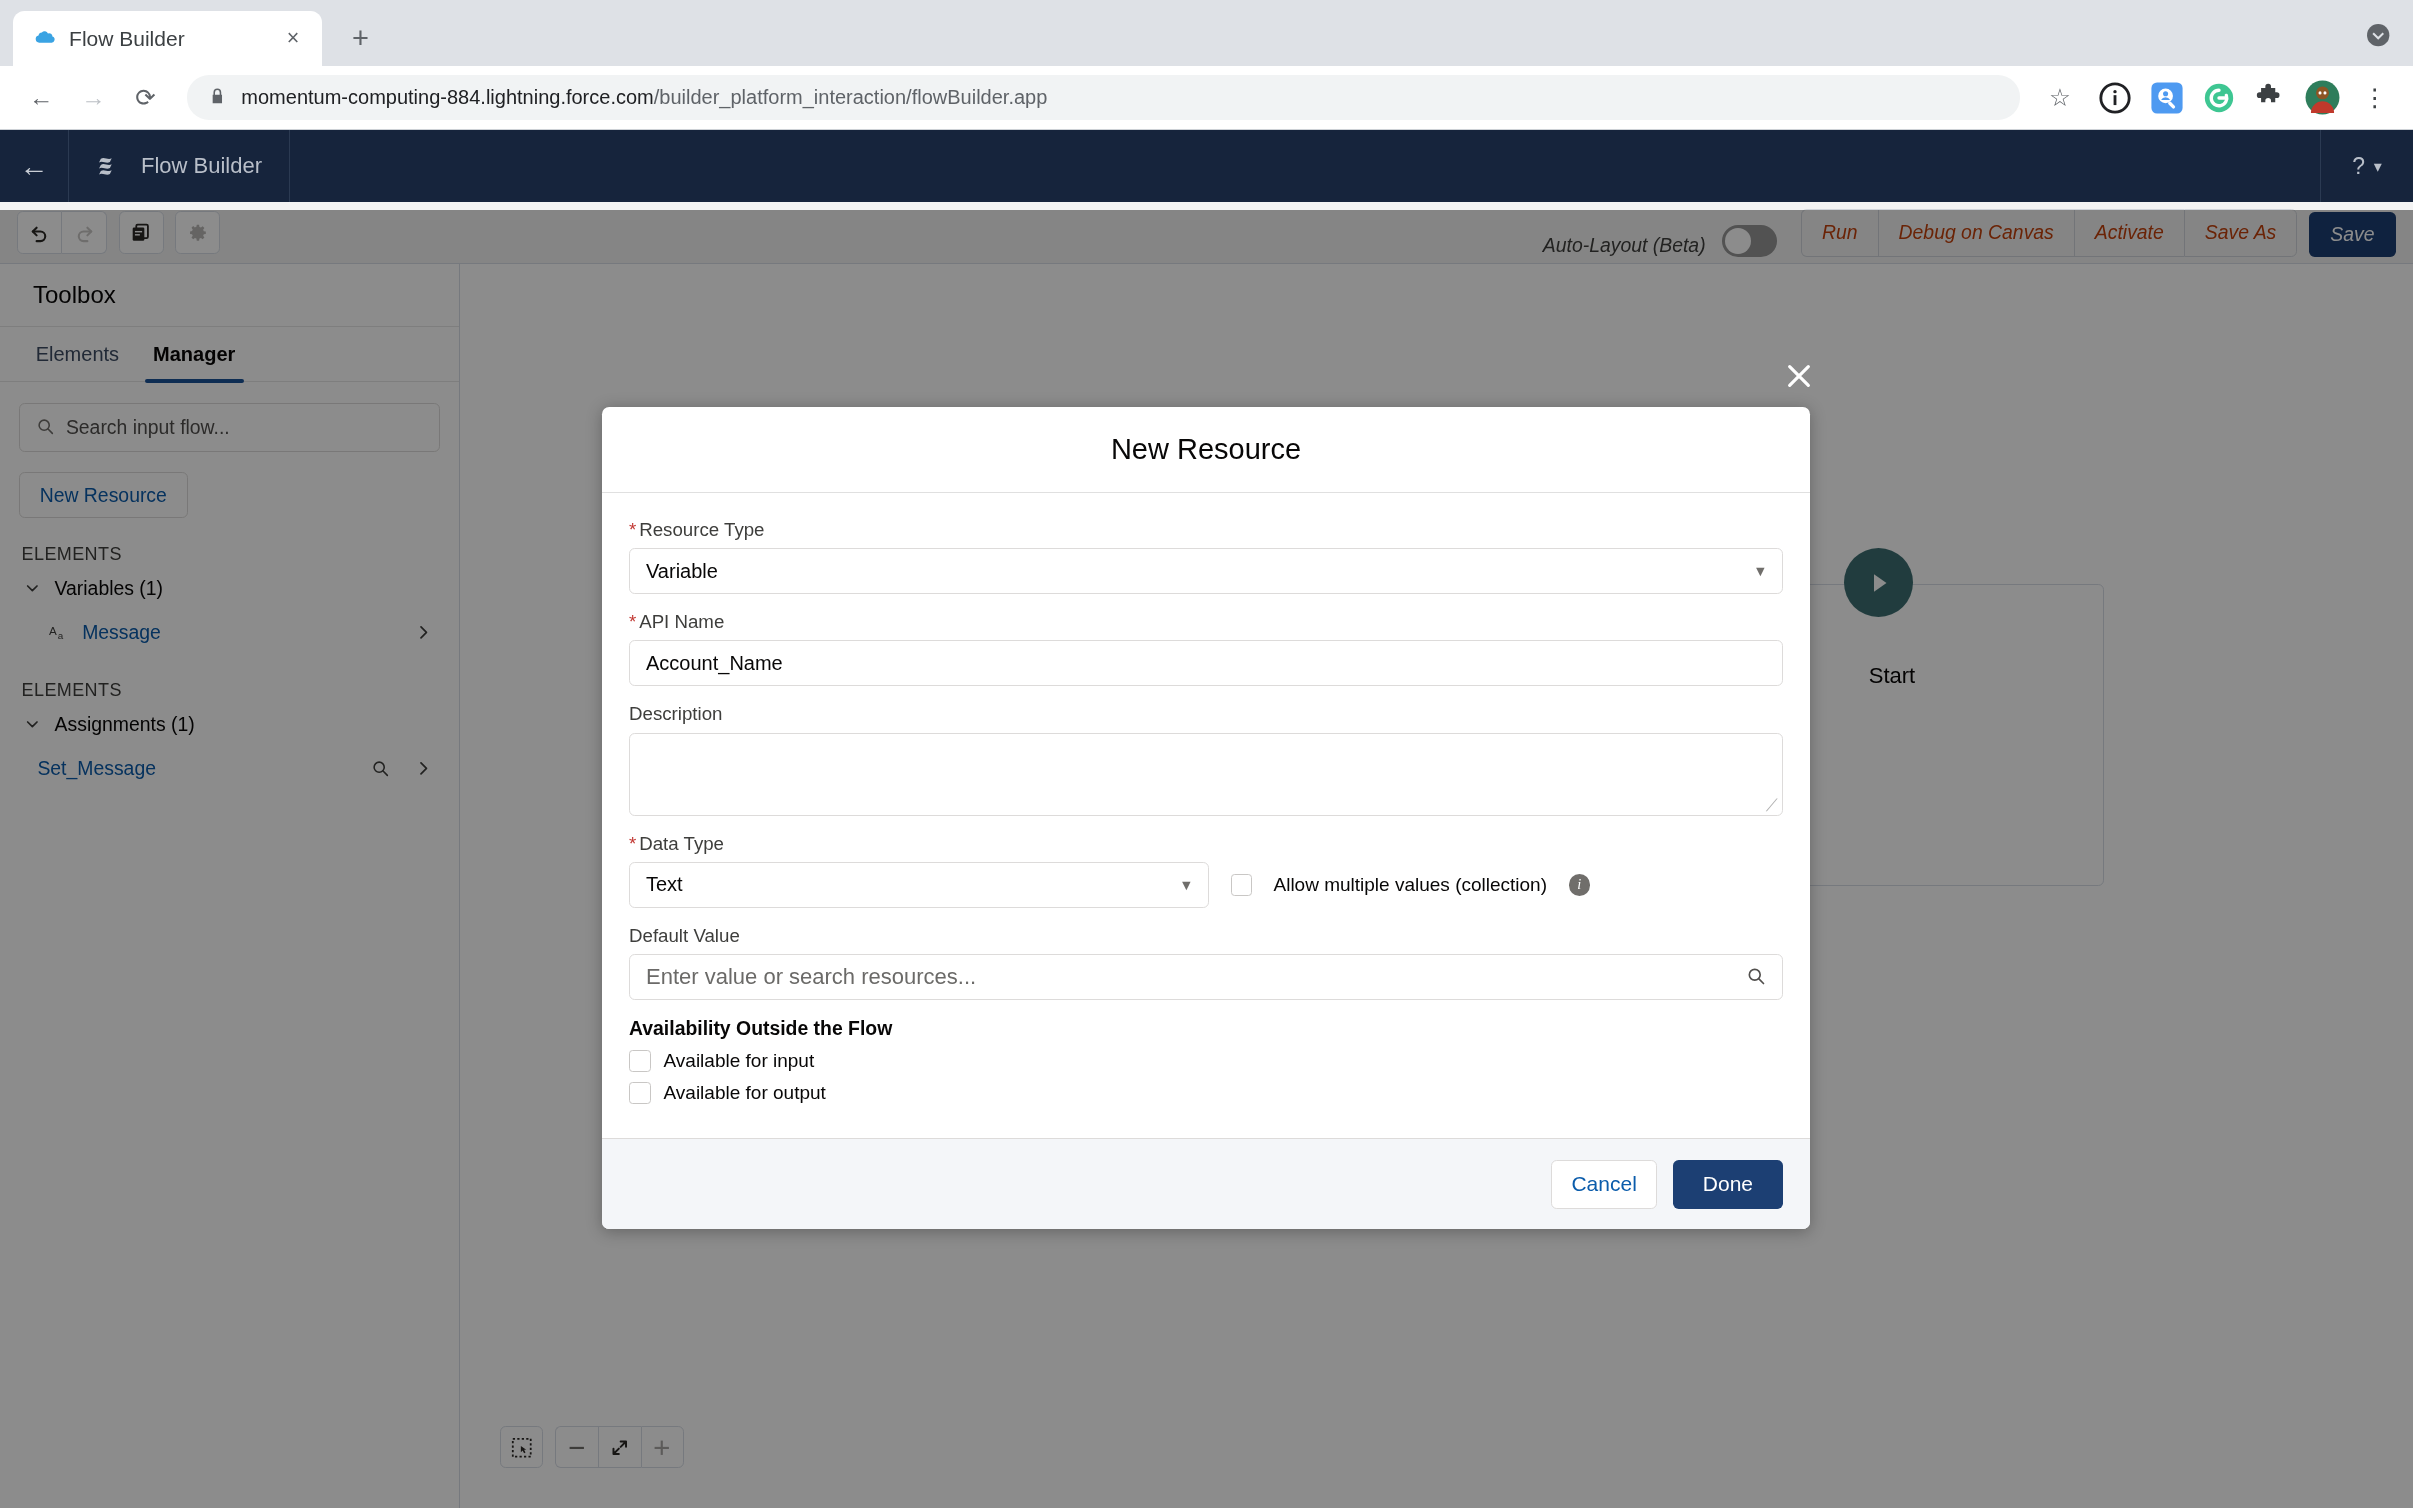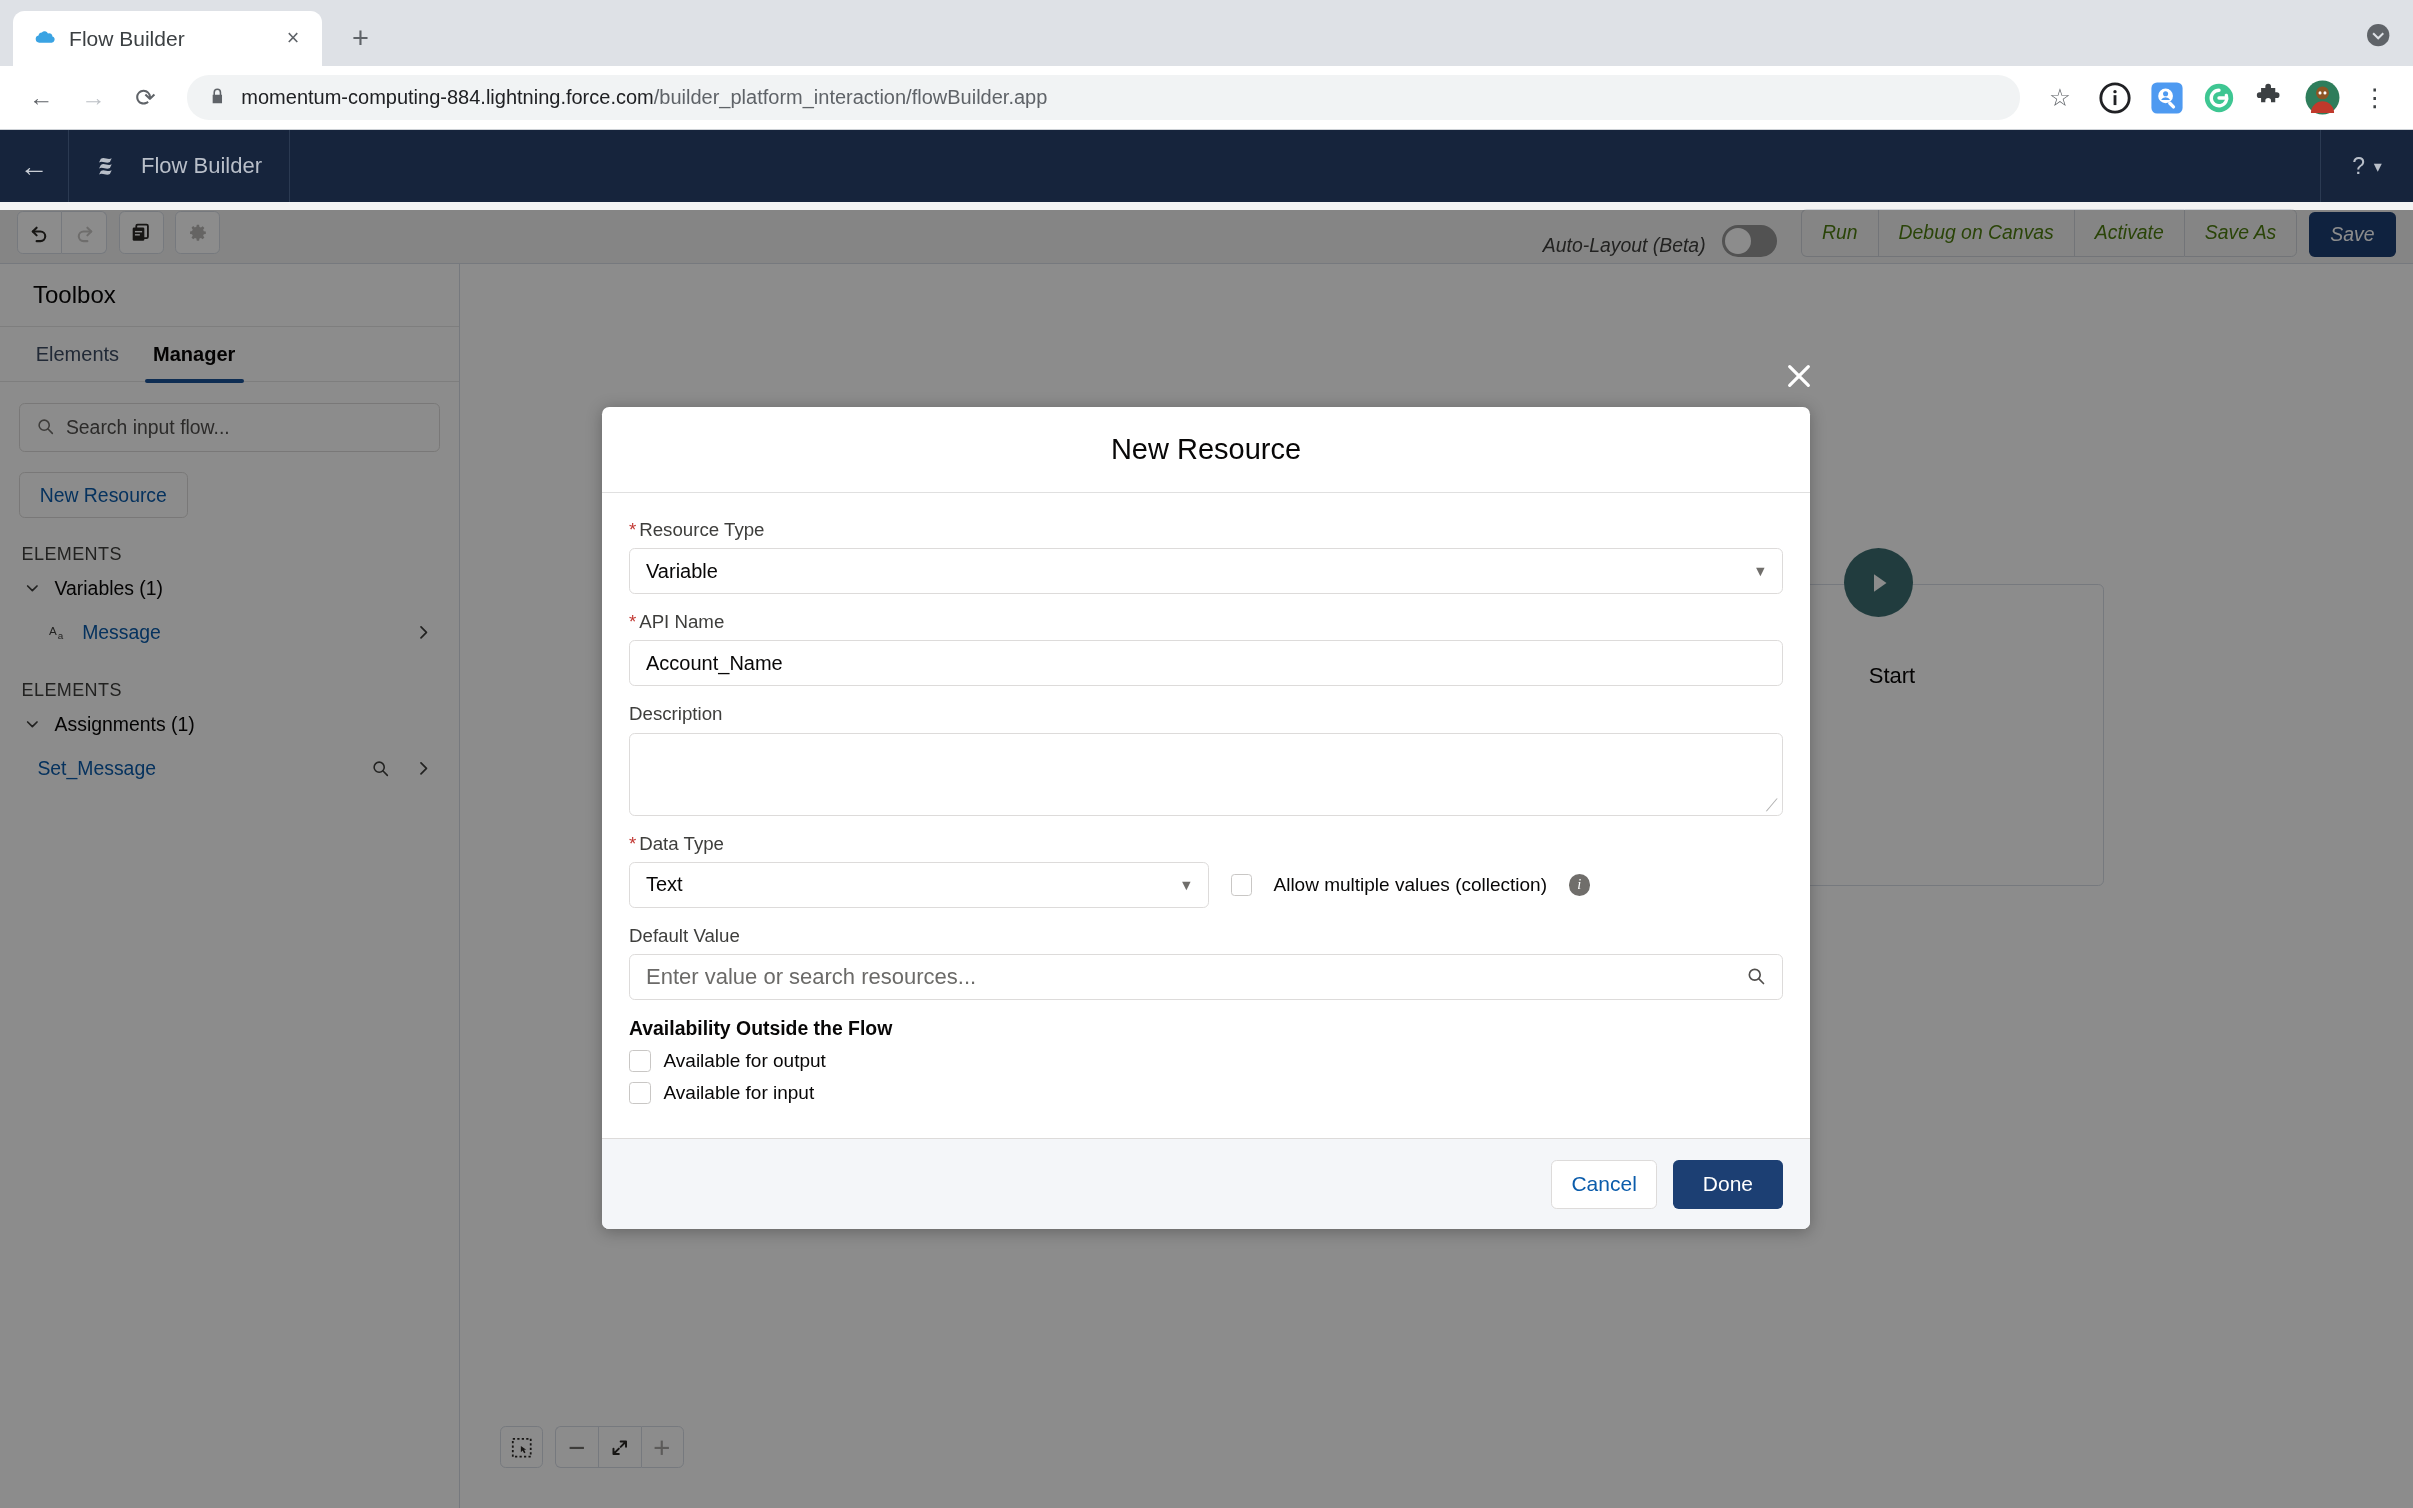--- a/index.html
+++ b/index.html
@@ -62,21 +62,21 @@
   .tb-btn.right { border-radius: 0 5.7px 5.7px 0; border-left: 0; }
   .tb-btn.solo { border-radius: 5.7px; margin-left: 11.5px; }
   .tb-right { margin-left: auto; display: flex; align-items: flex-end; gap: 0; font-style: italic; }
   .autolayout-label { font-size: 19.4px; color: #3e3e3c; margin-right: 16px; }
   .toggle { width: 55px; height: 32px; border-radius: 16px; background: #969696; position: relative;
             margin-right: 24.4px; }
   .toggle::after { content:""; position: absolute; left: 2.9px; top: 2.9px; width: 26px; height: 26px;
             border-radius: 50%; background: #fff; }
   .btn-grp { display: flex; }
   .act-btn { height: 48px; padding: 0 20px; border: 1.4px solid #d0d4da; background: #f3f3f3;
-             color: #4d7c0f; font-size: 19.4px; display: flex; align-items: center; border-right: 0; }
+             color: #c2410c; font-size: 19.4px; display: flex; align-items: center; border-right: 0; }
   .act-btn:first-child { border-radius: 5.7px 0 0 5.7px; }
   .act-btn:last-child { border-radius: 0 5.7px 5.7px 0; border-right: 1.4px solid #d0d4da; }
   .save-btn { height: 45px; padding: 0 21.5px; background: #1c3f73; color: #fff; font-size: 19.4px;
               border-radius: 5.7px; display: flex; align-items: center; margin-left: 11.5px; }
 
   
   .main { display: flex; height: 1246px; }
   .toolbox { width: 460px; background: #fff; border-right: 1.4px solid #d8dde6; position: relative; }
   .toolbox-title { height: 63px; display: flex; align-items: center; padding: 0 33px;
                    font-size: 24px; color: #080707; border-bottom: 1.4px solid #e5e5e5; }
@@ -486,25 +486,25 @@
               <circle cx="10.5" cy="10.5" r="6.5" fill="none" stroke="#514f4d" stroke-width="2"></circle>
               <path d="M15.5 15.5L21 21" stroke="#514f4d" stroke-width="2" stroke-linecap="round"></path>
             </svg>
         </span>
       </div>
     </div>
 
     <div class="avail-title">Availability Outside the Flow</div>
     <div class="avail-row">
       <span class="cb"></span>
-      <span class="cb-label">Available for output</span>
+      <span class="cb-label">Available for input</span>
     </div>
     <div class="avail-row">
       <span class="cb"></span>
-      <span class="cb-label">Available for input</span>
+      <span class="cb-label">Available for output</span>
     </div>
   </div>
 
   <div class="modal-foot">
     <div class="btn-cancel">Cancel</div>
     <div class="btn-done">Done</div>
   </div>
 </div>
 
 

